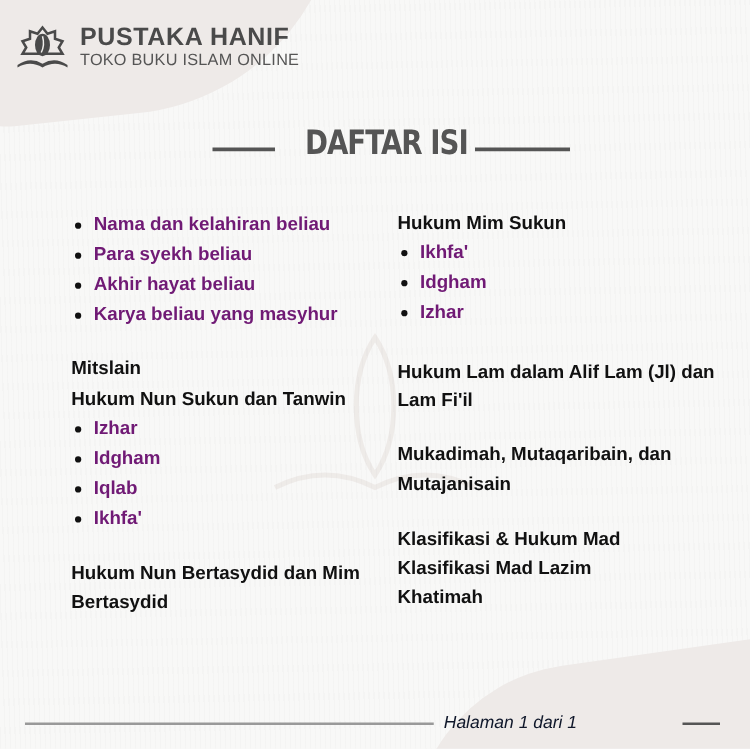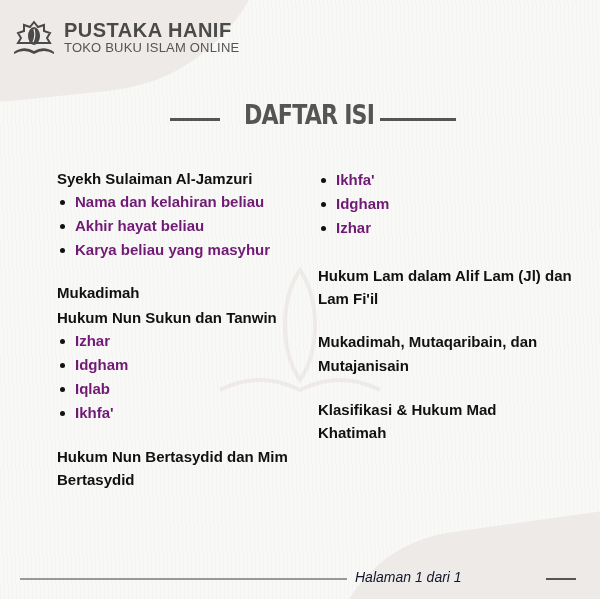--- a/index.html
+++ b/index.html
@@ -88,54 +88,56 @@
 </div>
 
 <div class="title-row">
   <div class="title-line left"></div>
   <div class="title">DAFTAR ISI</div>
   <div class="title-line right"></div>
 </div>
 
 <div class="col left">
   <div>
-    <div class="heading">Syekh Sulaiman Al-Jamzuri</div>
     <ul>
       <li>Nama dan kelahiran beliau</li>
+      <li>Para syekh beliau</li>
       <li>Akhir hayat beliau</li>
       <li>Karya beliau yang masyhur</li>
     </ul>
   </div>
   <div class="gap"></div>
-  <div class="heading" style="margin-bottom:3px">Mukadimah</div>
+  <div class="heading" style="margin-bottom:3px">Mitslain</div>
   <div>
     <div class="heading">Hukum Nun Sukun dan Tanwin</div>
     <ul>
       <li>Izhar</li>
       <li>Idgham</li>
       <li>Iqlab</li>
       <li>Ikhfa'</li>
     </ul>
   </div>
   <div class="gap"></div>
   <div class="heading" style="line-height:23px">Hukum Nun Bertasydid dan Mim Bertasydid</div>
 </div>
 
 <div class="col right">
   <div>
+    <div class="heading">Hukum Mim Sukun</div>
     <ul>
       <li>Ikhfa'</li>
       <li>Idgham</li>
       <li>Izhar</li>
     </ul>
   </div>
   <div class="gap" style="height:24px"></div>
   <div class="heading" style="line-height:23px">Hukum Lam dalam Alif Lam (Jl) dan Lam Fi'il</div>
   <div class="gap"></div>
   <div class="heading" style="line-height:24px">Mukadimah, Mutaqaribain, dan Mutajanisain</div>
   <div class="gap"></div>
   <div class="heading" style="line-height:23px">Klasifikasi &amp; Hukum Mad</div>
+  <div class="heading" style="line-height:23px">Klasifikasi Mad Lazim</div>
   <div class="heading" style="line-height:23px">Khatimah</div>
 </div>
 
 <div class="footer-line"></div>
 <div class="footer-text">Halaman 1 dari 1</div>
 <div class="footer-dash"></div>
 
 </body></html>

